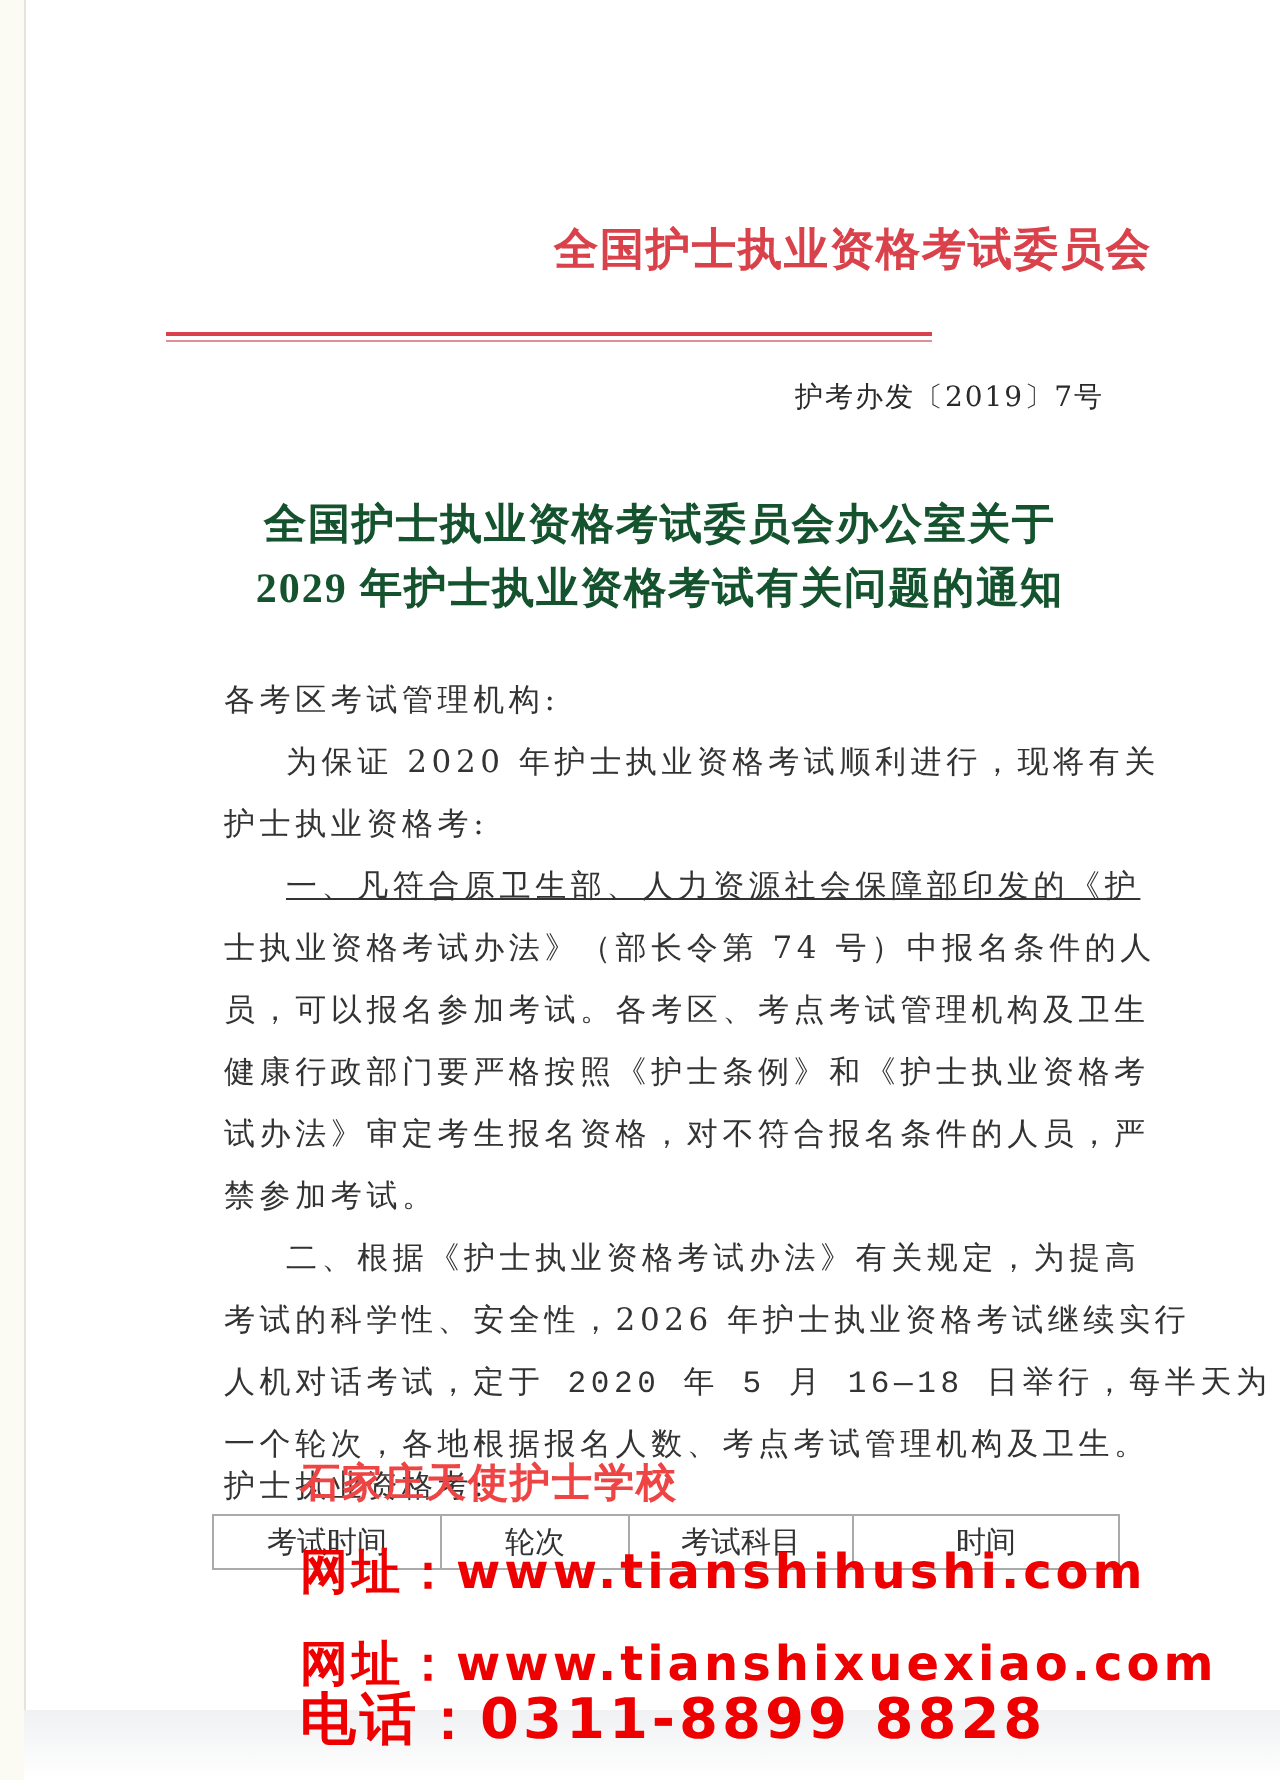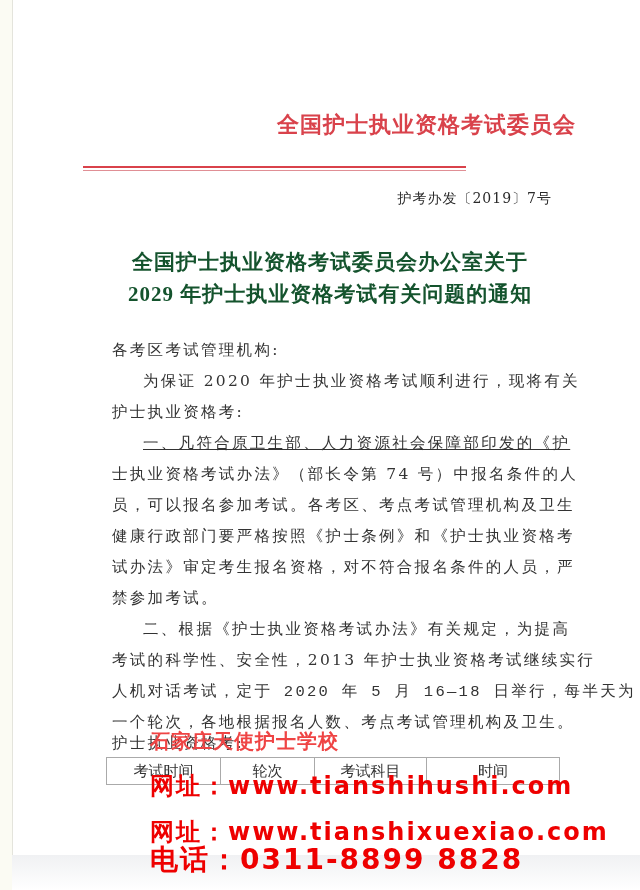--- a/index.html
+++ b/index.html
@@ -75,21 +75,21 @@
 <div class="line" style="top:340px;">各考区考试管理机构:</div>
 <div class="line indent" style="top:371px;">为保证 2020 年护士执业资格考试顺利进行，现将有关</div>
 <div class="line" style="top:402px;">护士执业资格考:</div>
 <div class="line indent" style="top:433px;text-decoration:underline;">一、凡符合原卫生部、人力资源社会保障部印发的《护</div>
 <div class="line" style="top:464px;">士执业资格考试办法》（部长令第 74 号）中报名条件的人</div>
 <div class="line" style="top:495px;">员，可以报名参加考试。各考区、考点考试管理机构及卫生</div>
 <div class="line" style="top:526px;">健康行政部门要严格按照《护士条例》和《护士执业资格考</div>
 <div class="line" style="top:557px;">试办法》审定考生报名资格，对不符合报名条件的人员，严</div>
 <div class="line" style="top:588px;">禁参加考试。</div>
 <div class="line indent" style="top:619px;">二、根据《护士执业资格考试办法》有关规定，为提高</div>
-<div class="line" style="top:650px;">考试的科学性、安全性，2013 年护士执业资格考试继续实行</div>
+<div class="line" style="top:650px;">考试的科学性、安全性，2026 年护士执业资格考试继续实行</div>
 <div class="line" style="top:681px;font-family:Liberation Mono, monospace;">人机对话考试，定于 2020 年 5 月 16—18 日举行，每半天为</div>
 <div class="line" style="top:712px;">一个轮次，各地根据报名人数、考点考试管理机构及卫生。</div>
 <div class="line" style="top:733px;">护士执业资格考:</div>
 
 <table class="schedule">
   <tbody>
       <tr>
     <th style="width:113px">考试时间</th>
     <th style="width:93px">轮次</th>
     <th style="width:111px">考试科目</th>

